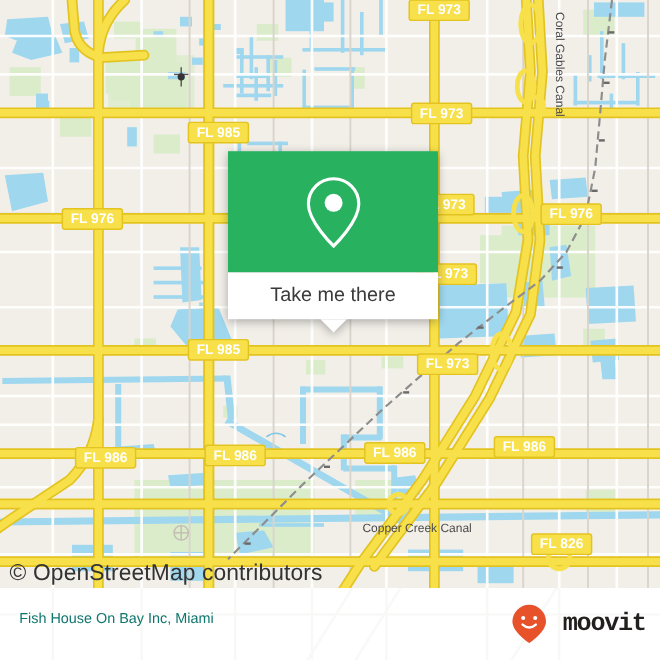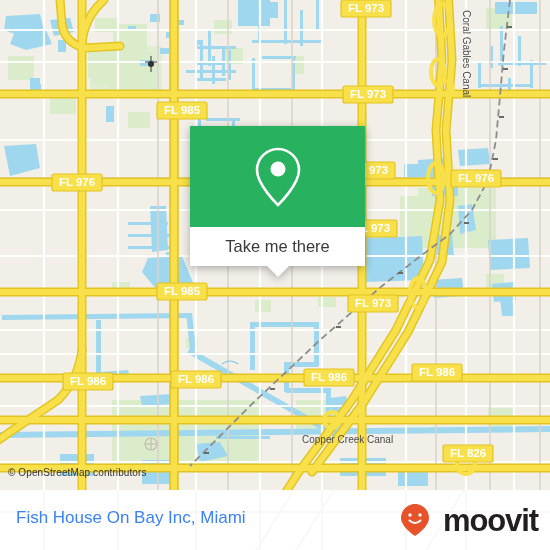--- a/index.html
+++ b/index.html
@@ -27,21 +27,21 @@
     overflow: hidden;
     background: #f2efe9;
   }
   #map-svg { display:block; }
 
   
   #attribution {
     position: absolute;
     left: 8px;
     top: 467px;
-    font-size: 10px;
+    font-size: 19px;
     color: #333333;
     letter-spacing: 0.1px;
     white-space: nowrap;
     z-index: 40;
   }
 
   
   #bottom-bar {
     position: absolute;
     left: 0;
@@ -55,40 +55,41 @@
     position: absolute;
     left: 0; top: 0;
     width: 550px; height: 60px;
     overflow: hidden;
     opacity: 0.09;
   }
   #place-title {
     position: absolute;
     left: 16px;
     top: 18px;
-    font-size: 17px;
-    color: #3b82f6;
+    font-size: 12px;
+    color: #0f766e;
     white-space: nowrap;
     text-align: center;
   }
   #moovit-logo {
     position: absolute;
     right: 12px;
     top: 12px;
     display: flex;
     align-items: center;
     height: 36px;
   }
   #moovit-wordmark {
-    font-size: 31px;
+    font-size: 21px;
     font-weight: bold;
     color: #221f1f;
     letter-spacing: -1.1px;
     line-height: 1;
     margin-left: 13px;
+    font-family: Liberation Mono, monospace;
   }
 
   
   #callout {
     position: absolute;
     left: 190px;
     top: 126px;
     width: 157px;
     z-index: 30;
     filter: drop-shadow(0 2px 4px rgba(0,0,0,0.30));

